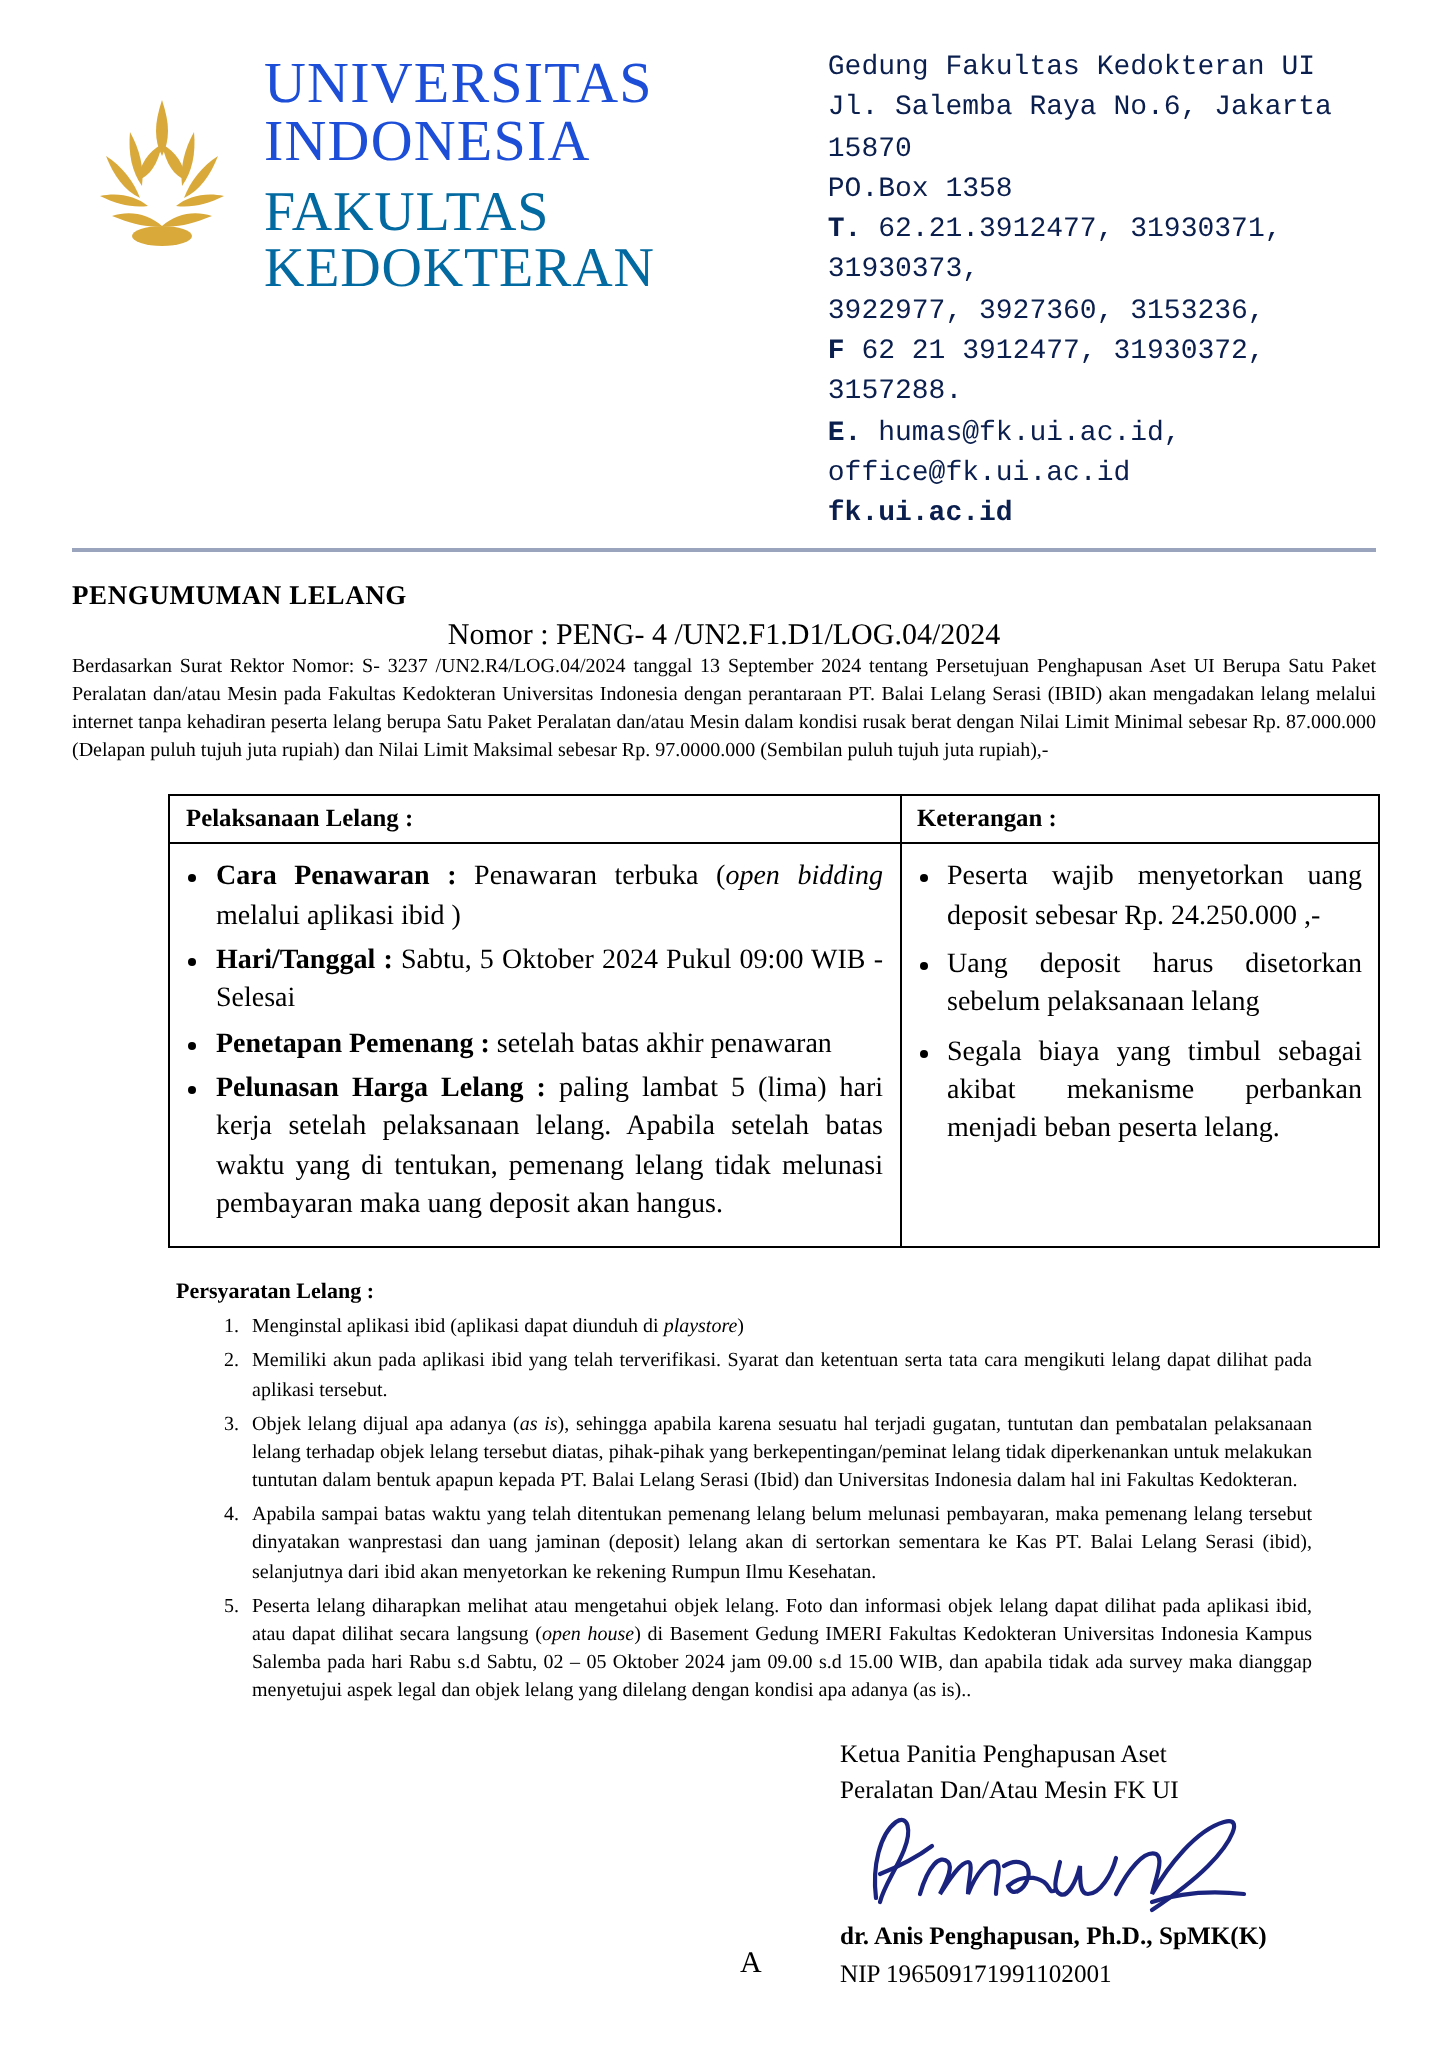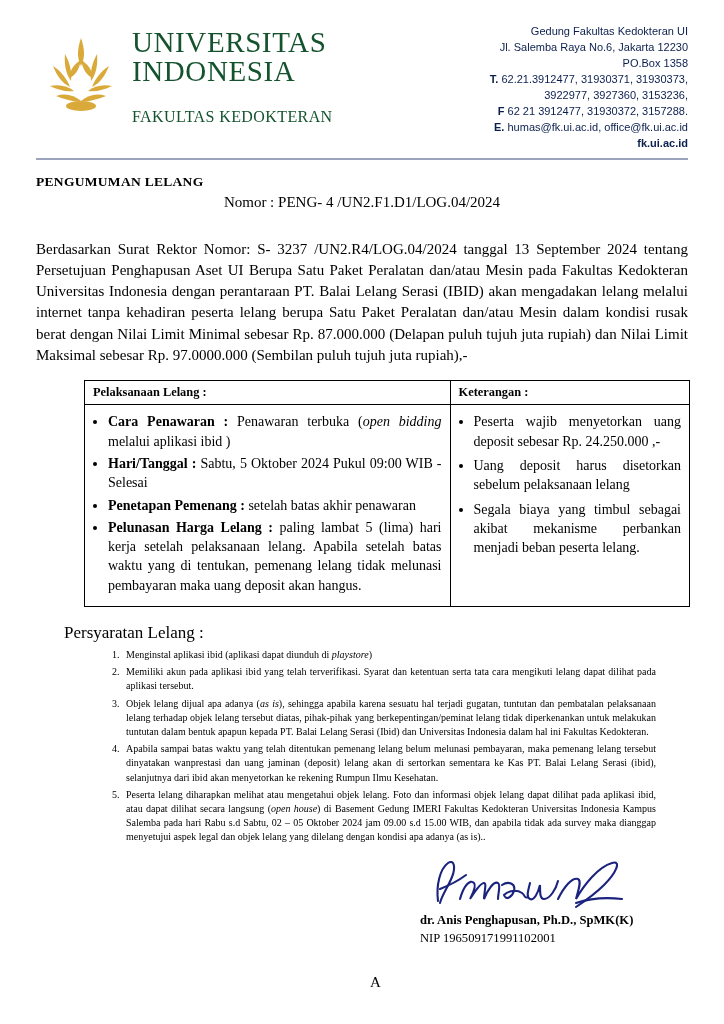--- a/index.html
+++ b/index.html
@@ -42,35 +42,35 @@
     flex: none;
   }
   .brand-text {
     line-height: 1;
     padding-top: 6px;
   }
   .uni-name {
     font-family: "Liberation Serif", serif;
     font-size: 29px;
     letter-spacing: 0.6px;
-    color: #14532d;
+    color: #1d4ed8;
     font-weight: normal;
   }
   .fac-name {
     font-family: "Liberation Serif", serif;
-    font-size: 16px;
+    font-size: 28px;
     letter-spacing: 0.4px;
-    color: #14532d;
-    margin-top: 23px;
+    color: #0369a1;
+    margin-top: 7px;
     font-weight: normal;
   }
   .contact {
-    text-align: right;
-    font-family: Liberation Sans, sans-serif;
-    font-size: 11px;
+    text-align: left;
+    font-family: Liberation Mono, monospace;
+    font-size: 14px;
     line-height: 1.45;
     color: #0b1f4e;
     padding-top: 2px;
     min-width: 215px;
   }
   .contact .lbl { font-weight: bold; }
 
   .rule {
     height: 2px;
     background: #9aa4bd;
@@ -86,24 +86,24 @@
     margin-top: 14px;
   }
   .doc-number {
     text-align: center;
     font-size: 15px;
     margin-top: 4px;
   }
 
   
   .para {
-    font-size: 15px;
+    font-size: 10px;
     line-height: 1.42;
     text-align: justify;
-    margin-top: 28px;
+    margin-top: 0;
     text-indent: 0;
   }
   i { font-style: italic; }
   b { font-weight: bold; }
 
   
   .tbl {
     margin-top: 14px;
     margin-left: 48px;
     margin-right: 18px;
@@ -132,24 +132,24 @@
     line-height: 1.38;
   }
   ul.bullets li {
     margin-bottom: 3px;
     text-align: justify;
   }
   ul.bullets.tight li { margin-bottom: 5px; }
 
   
   .req-head {
-    font-weight: normal;
-    font-size: 17px;
+    font-weight: bold;
+    font-size: 11px;
     margin-top: 16px;
-    margin-left: 28px;
+    margin-left: 52px;
   }
   ol.reqs {
     margin: 5px 0 0 0;
     padding-left: 86px;
     padding-right: 32px;
     font-size: 10px;
     line-height: 1.42;
   }
   ol.reqs li {
     margin-bottom: 3px;
@@ -207,21 +207,21 @@
           </g>
         </svg>
       </div>
       <div class="brand-text">
         <div class="uni-name">UNIVERSITAS INDONESIA</div>
         <div class="fac-name">FAKULTAS KEDOKTERAN</div>
       </div>
     </div>
     <div class="contact">
       <div>Gedung Fakultas Kedokteran UI</div>
-      <div>Jl. Salemba Raya No.6, Jakarta 12230</div>
+      <div>Jl. Salemba Raya No.6, Jakarta 15870</div>
       <div>PO.Box 1358</div>
       <div><span class="lbl">T.</span> <span>62.21.3912477, 31930371, 31930373,</span></div>
       <div>3922977, 3927360, 3153236,</div>
       <div><span class="lbl">F</span> <span>62 21 3912477, 31930372, 3157288.</span></div>
       <div><span class="lbl">E.</span> <span>humas@fk.ui.ac.id, office@fk.ui.ac.id</span></div>
       <div class="lbl">fk.ui.ac.id</div>
     </div>
   </div>
   <div class="rule"></div>
 
@@ -259,20 +259,22 @@
   <div class="req-head">Persyaratan Lelang :</div>
   <ol class="reqs">
     <li><span>Menginstal aplikasi ibid (aplikasi dapat diunduh di </span><i>playstore</i><span>)</span></li>
     <li><span>Memiliki akun pada aplikasi ibid yang telah terverifikasi. Syarat dan ketentuan serta tata cara mengikuti lelang dapat dilihat pada aplikasi tersebut.</span></li>
     <li><span>Objek lelang dijual apa adanya (</span><i>as is</i><span>), sehingga apabila karena sesuatu hal terjadi gugatan, tuntutan dan pembatalan pelaksanaan lelang terhadap objek lelang tersebut diatas, pihak-pihak yang berkepentingan/peminat lelang tidak diperkenankan untuk melakukan tuntutan dalam bentuk apapun kepada PT. Balai Lelang Serasi (Ibid) dan Universitas Indonesia dalam hal ini Fakultas Kedokteran.</span></li>
     <li><span>Apabila sampai batas waktu yang telah ditentukan pemenang lelang belum melunasi pembayaran, maka pemenang lelang tersebut dinyatakan wanprestasi dan uang jaminan (deposit) lelang akan di sertorkan sementara ke Kas PT. Balai Lelang Serasi (ibid), selanjutnya dari ibid akan menyetorkan ke rekening Rumpun Ilmu Kesehatan.</span></li>
     <li><span>Peserta lelang diharapkan melihat atau mengetahui objek lelang. Foto dan informasi objek lelang dapat dilihat pada aplikasi ibid, atau dapat dilihat secara langsung (</span><i>open house</i><span>) di Basement Gedung IMERI Fakultas Kedokteran Universitas Indonesia Kampus Salemba pada hari Rabu s.d Sabtu, 02 – 05 Oktober 2024 jam 09.00 s.d 15.00 WIB, dan apabila tidak ada survey maka dianggap menyetujui aspek legal dan objek lelang yang dilelang dengan kondisi apa adanya (as is)..</span></li>
   </ol>
 
   <div class="sign">
+    <div class="role">Ketua Panitia Penghapusan Aset</div>
+    <div>Peralatan Dan/Atau Mesin FK UI</div>
     <div class="sig-img">
       <svg class="sig-svg" width="230" height="62" viewBox="0 0 230 62">
         <g fill="none" stroke="#1a237e" stroke-width="2.1" stroke-linecap="round">
           <path d="M12 46 C10 30 14 14 22 8 C28 4 30 12 26 22 C22 32 16 40 14 48"></path>
           <path d="M14 34 C24 30 32 26 40 20"></path>
           <path d="M34 44 C38 30 44 24 48 28 C51 31 46 40 44 44 C48 38 54 28 58 28 C61 28 58 38 58 44 C62 34 68 26 72 28 C75 30 72 38 72 44"></path>
           <path d="M76 30 C82 26 90 28 88 36 C86 42 80 46 78 40 C82 36 90 34 96 38 C100 41 98 44 102 42"></path>
           <path d="M104 28 C102 36 100 42 104 44 C108 46 112 38 114 30 C114 38 114 44 118 44 C124 44 130 34 132 26"></path>
           <path d="M132 44 C138 32 146 22 152 24 C156 26 152 36 150 44 C158 30 172 12 186 8 C196 5 190 18 178 30 C168 40 156 48 150 52"></path>
           <path d="M150 48 C162 44 178 42 196 44"></path>

